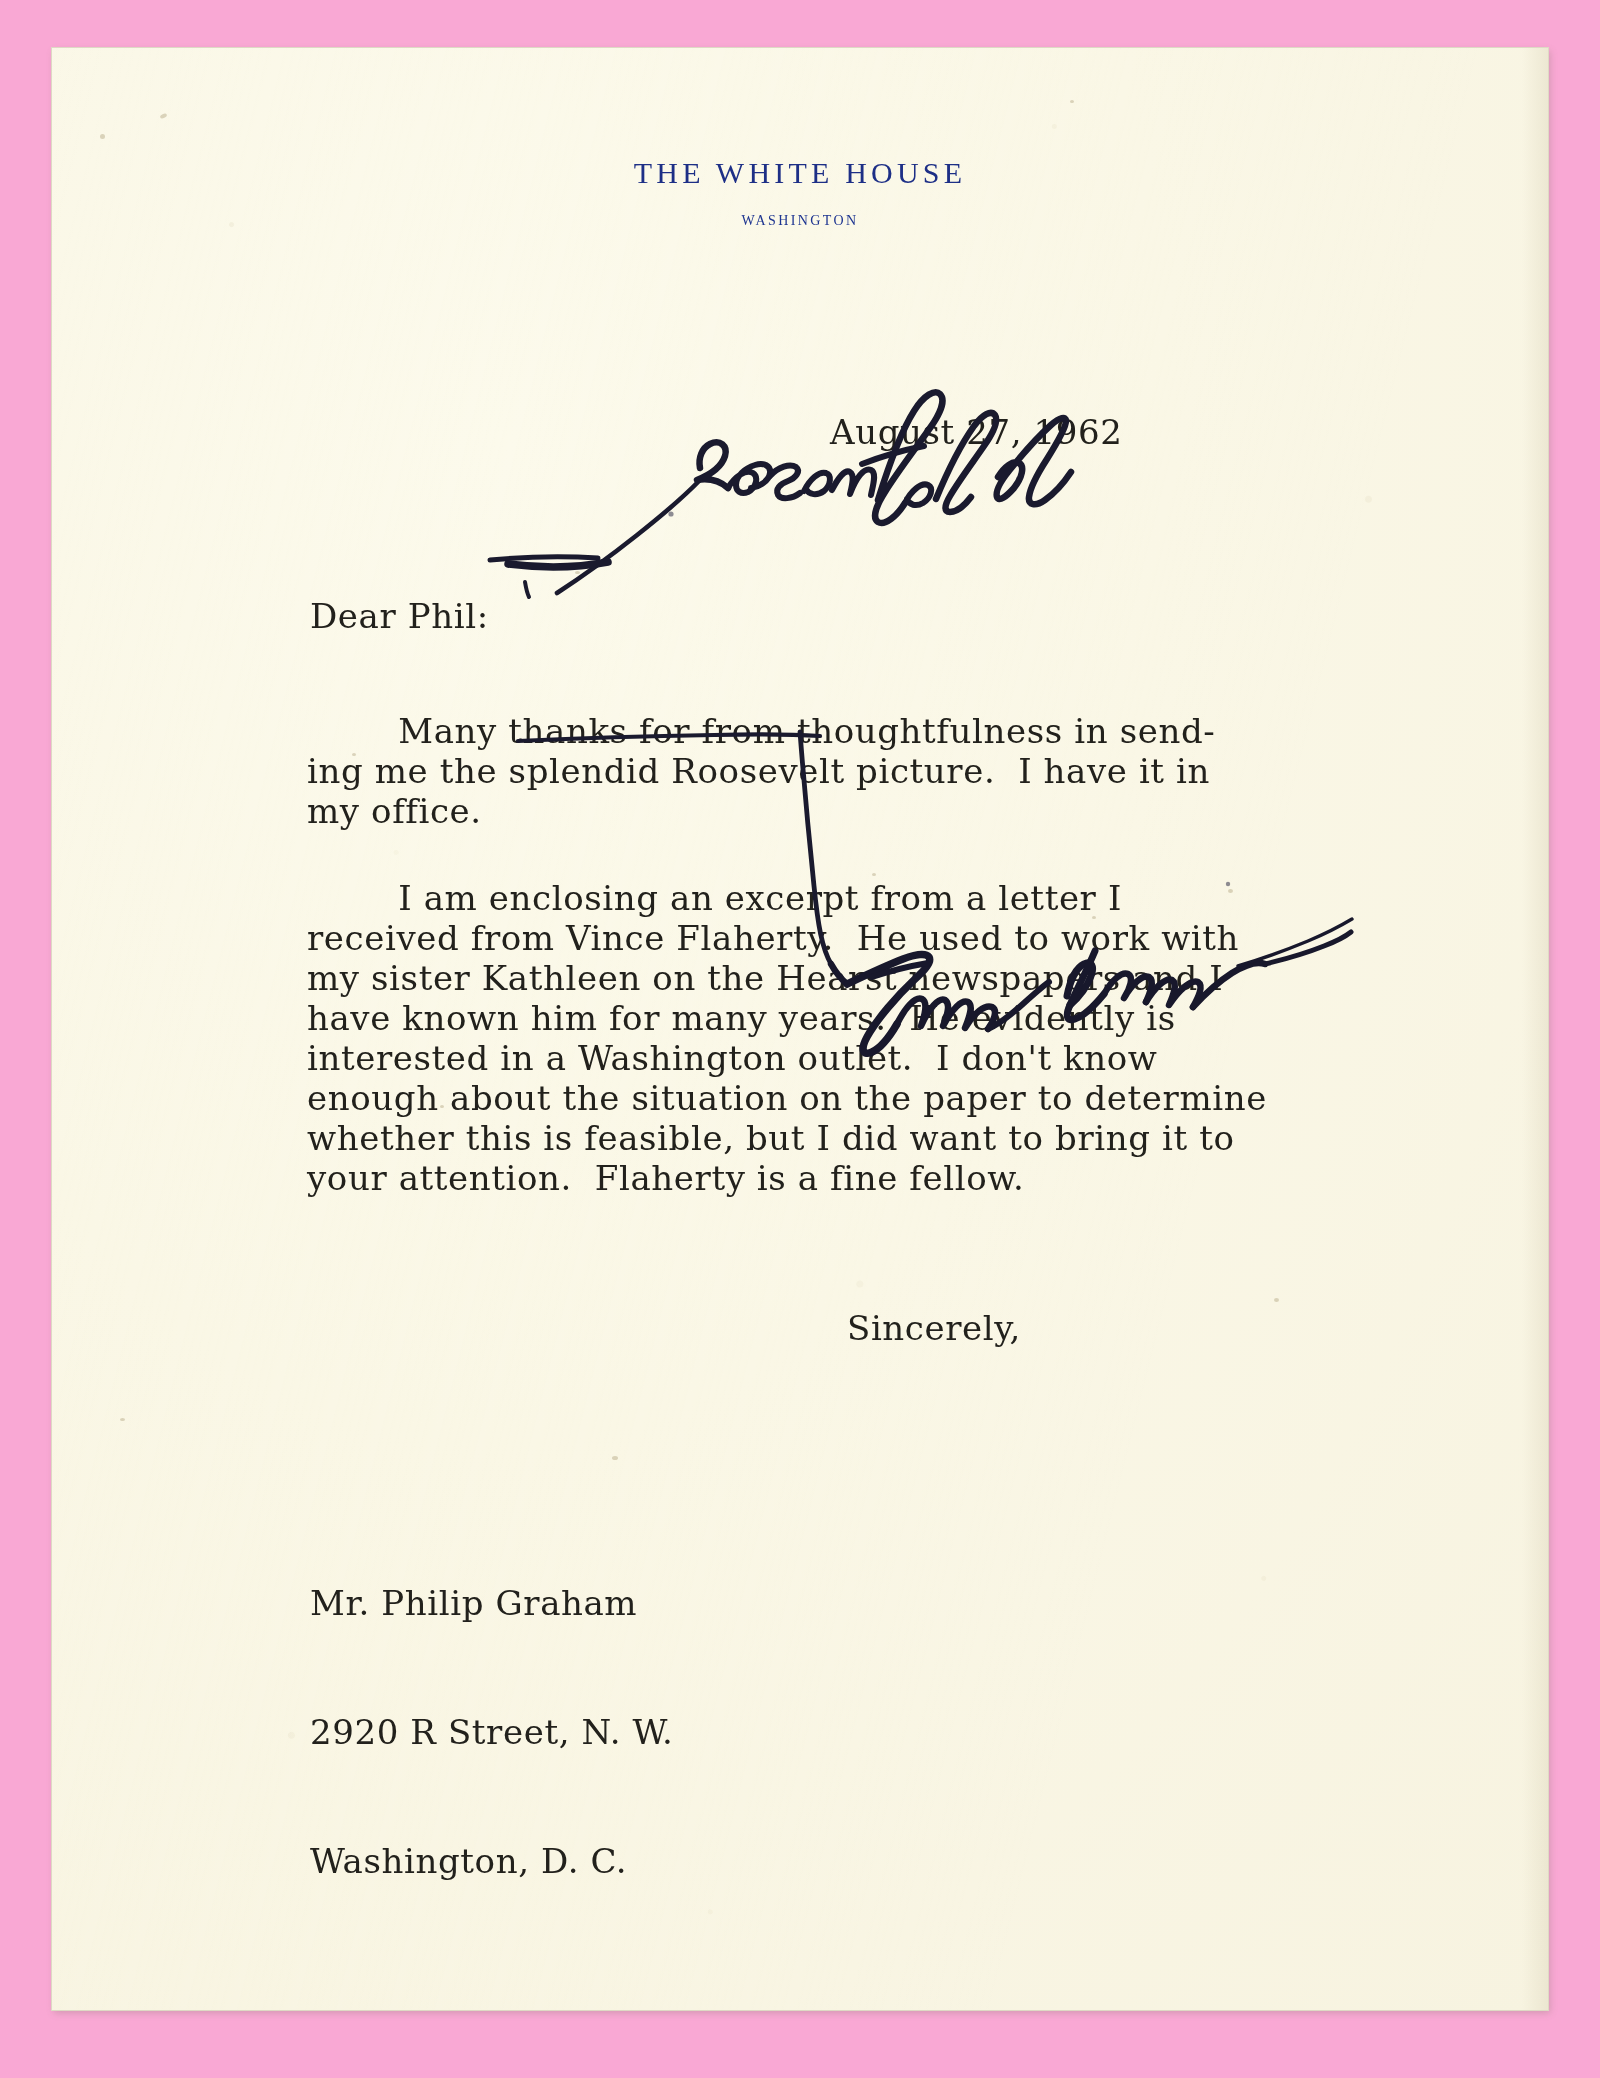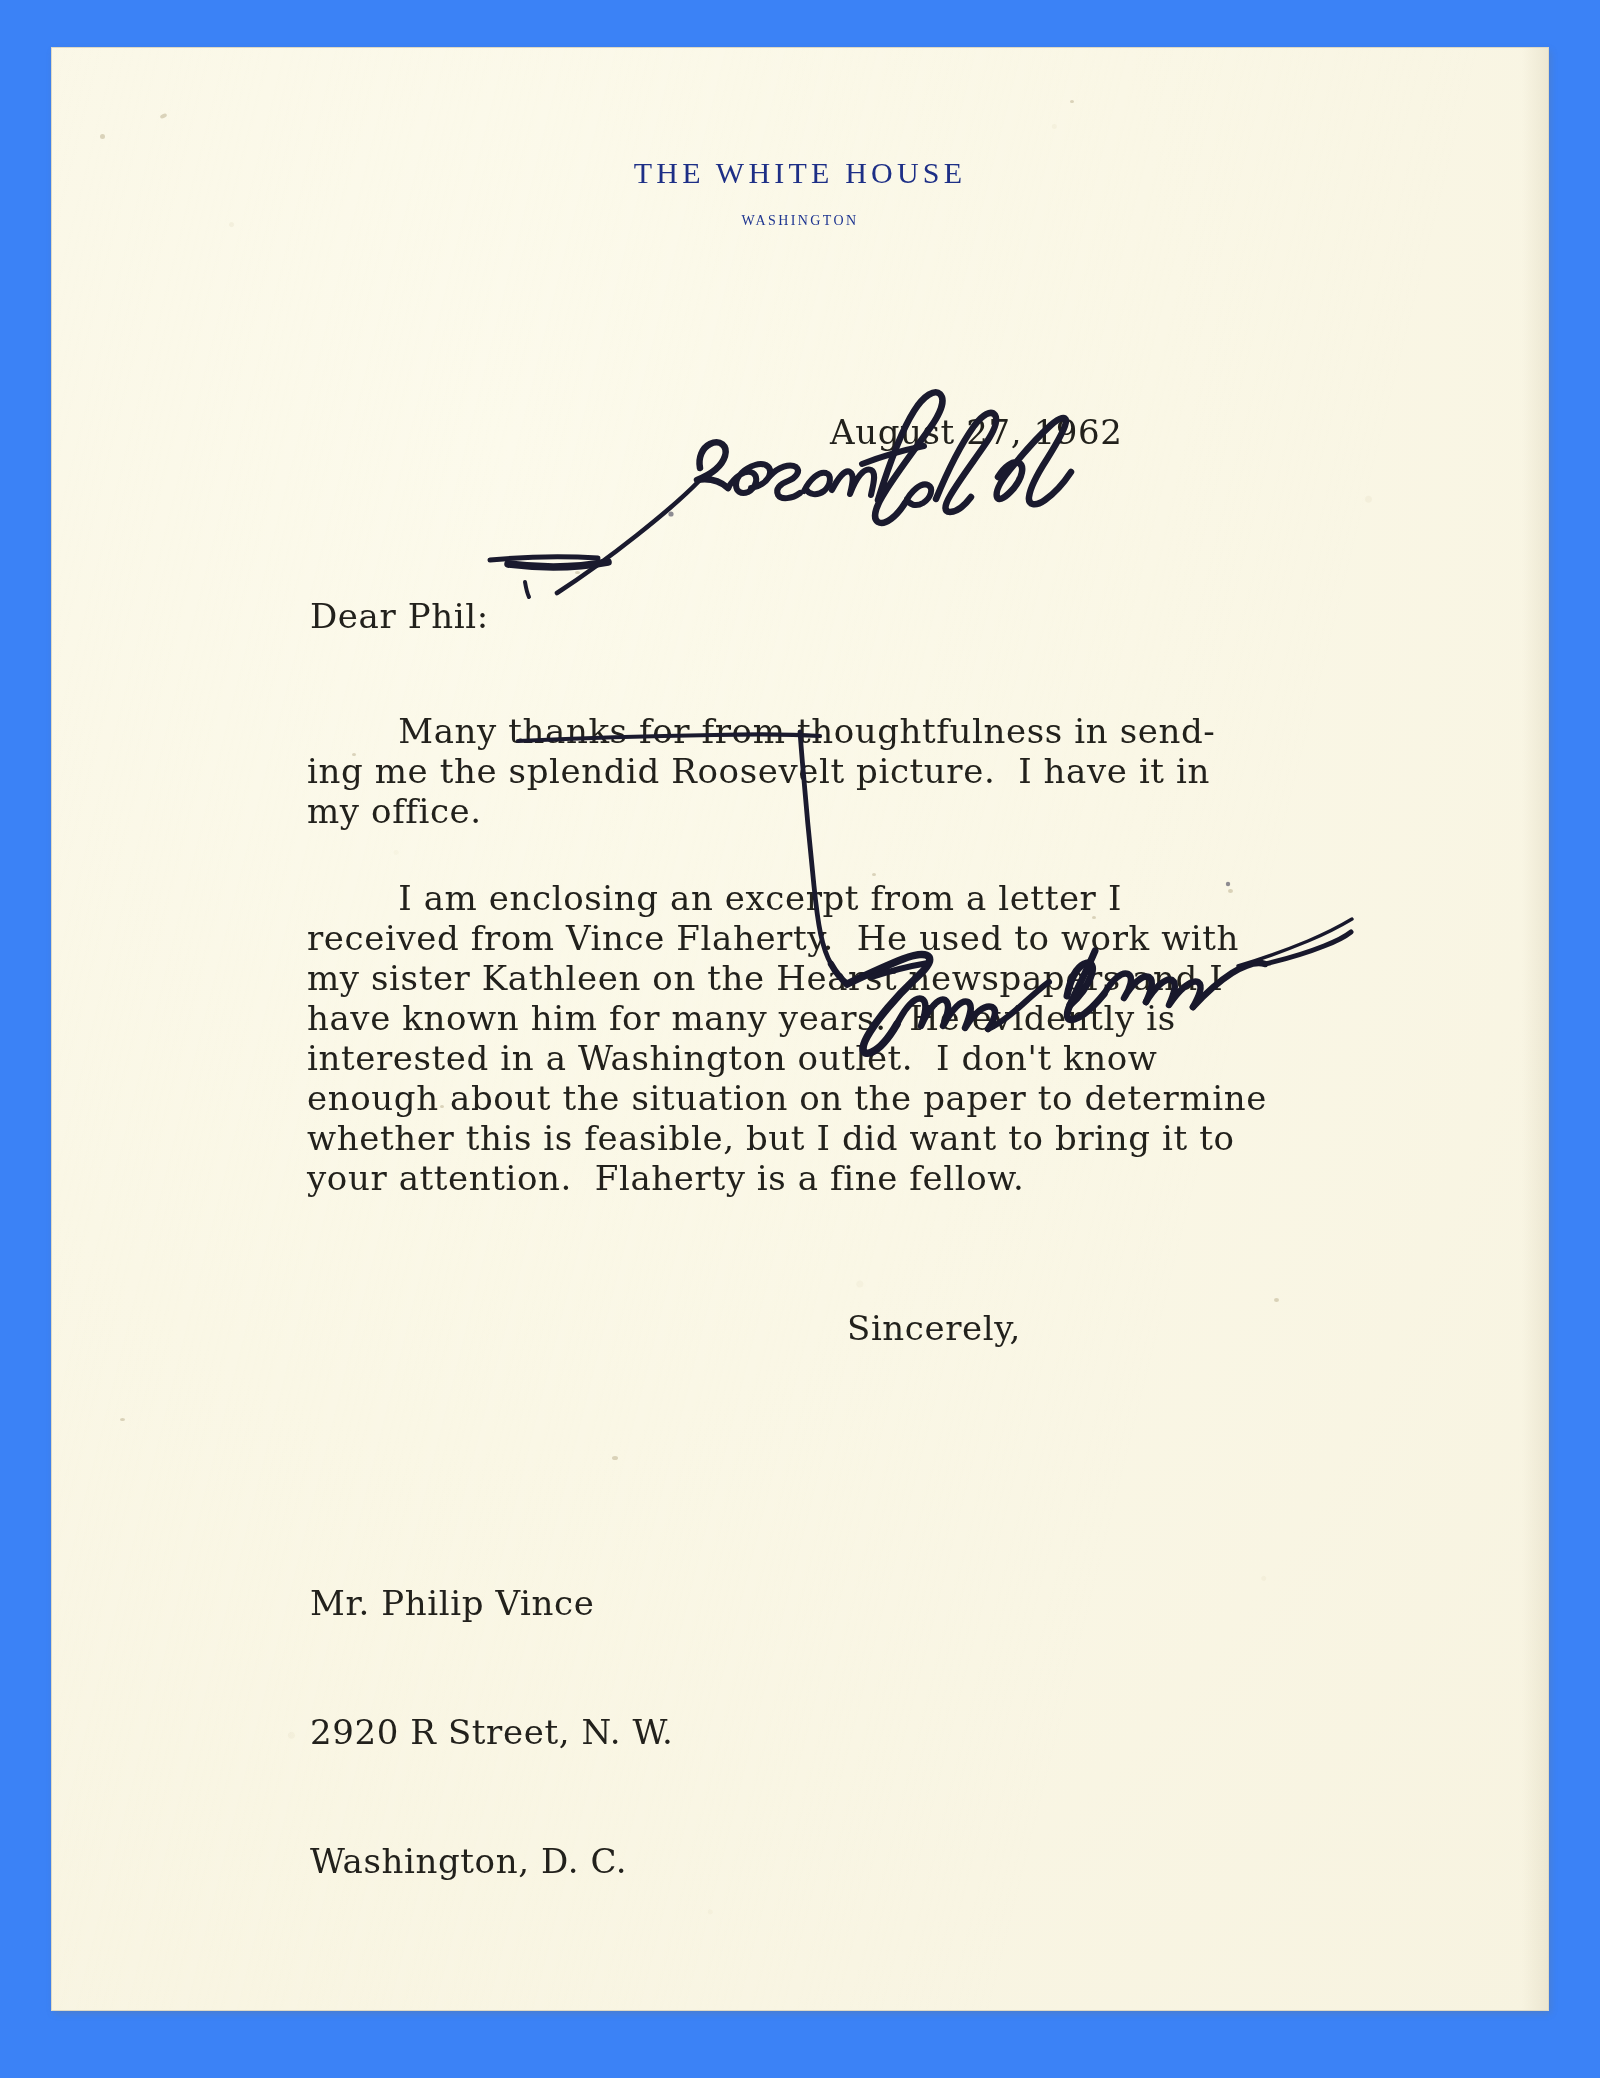--- a/index.html
+++ b/index.html
@@ -13,21 +13,21 @@
     height: 2078px;
     position: relative;
     overflow: hidden;
     font-family: "Liberation Serif", "DejaVu Serif", serif;
   }
 
   
   #page-root {
     position: absolute;
     inset: 0;
-    background: #3b82f6;
+    background: #f9a8d4;
   }
 
   .paper {
     position: absolute;
     left: 52px;
     top: 48px;
     width: 1496px;
     height: 1962px;
     background:
       radial-gradient(ellipse at 30% 20%, #fcfaec 0%, #faf7e6 45%, #f7f3e0 100%);
@@ -192,21 +192,21 @@
 my sister Kathleen on the Hearst newspapers and I
 have known him for many years.  He evidently is
 interested in a Washington outlet.  I don't know
 enough about the situation on the paper to determine
 whether this is feasible, but I did want to bring it to
 your attention.  Flaherty is a fine fellow.</div>
 
       <div class="tw closing">Sincerely,</div>
 
       <div class="tw address-block">
-        <div>Mr. Philip Vince</div>
+        <div>Mr. Philip Graham</div>
         <div>2920 R Street, N. W.</div>
         <div>Washington, D. C.</div>
       </div>
 
       <div class="speck" style="left:108px;  top:66px;  width:7px;  height:4px;  transform:rotate(-25deg);"></div>
       <div class="speck" style="left:48px;   top:86px;  width:5px;  height:5px;"></div>
       <div class="speck" style="left:1018px; top:52px;  width:4px;  height:3px;"></div>
       <div class="speck" style="left:523px;  top:523px; width:5px;  height:3px;"></div>
       <div class="speck" style="left:820px;  top:825px; width:4px;  height:3px;"></div>
       <div class="speck" style="left:300px;  top:705px; width:4px;  height:3px;"></div>

